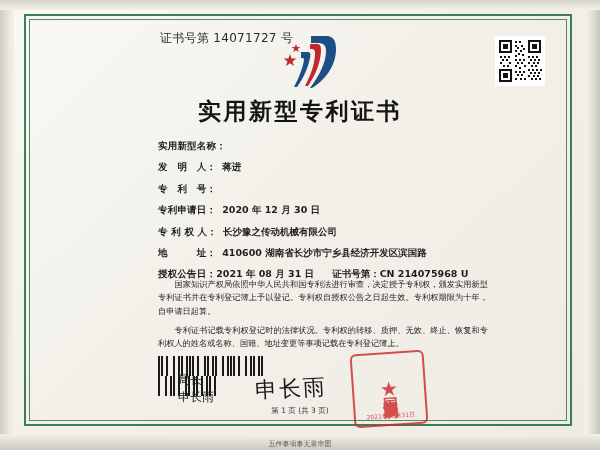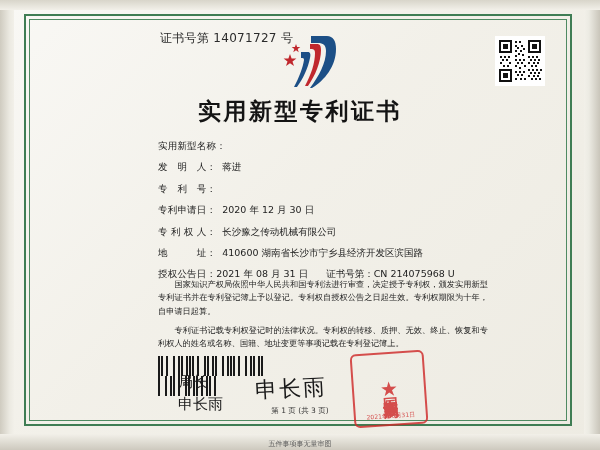--- a/index.html
+++ b/index.html
@@ -111,20 +111,21 @@
     left: 158px; top: 140px;
     width: 330px;
   }
   .field-row {
     display: flex;
     align-items: flex-end;
     margin-bottom: 9.5px;
     font-size: 9.5px;
     color: #1d1d1d;
     line-height: 1.25;
+    font-weight: bold;
   }
   .field-label {
     flex: 0 0 auto;
     white-space: nowrap;
     letter-spacing: 0.2px;
   }
   .field-value {
     flex: 1 1 auto;
     margin-left: 6px;
     white-space: nowrap;
@@ -164,21 +165,21 @@
     height: 20px;
     background: #222;
     margin-right: 1px;
     vertical-align: top;
   }
 
   
   .sign-block {
     position: absolute;
     left: 178px; top: 372px;
-    font-size: 15px;
+    font-size: 12px;
     color: #1a1a1a;
     line-height: 1.45;
   }
   .signature {
     position: absolute;
     left: 255px; top: 374px;
     font-size: 22px;
     font-family: "DejaVu Serif", "Liberation Serif", serif;
     color: #1a1a1a;
     letter-spacing: 2px;

